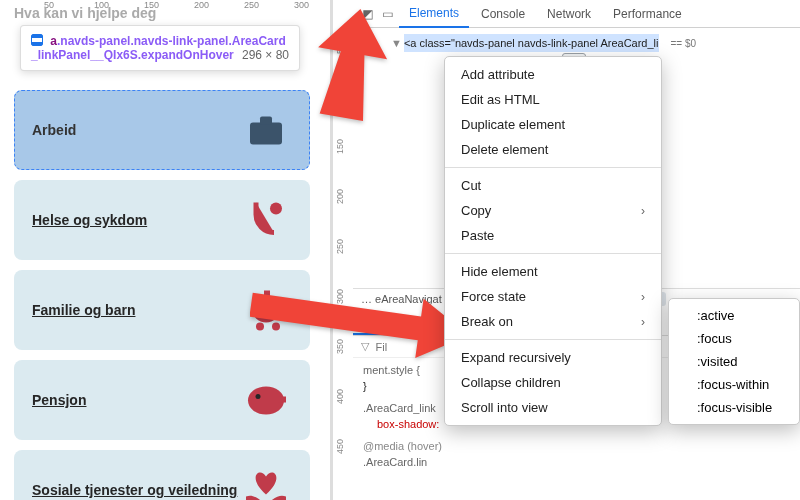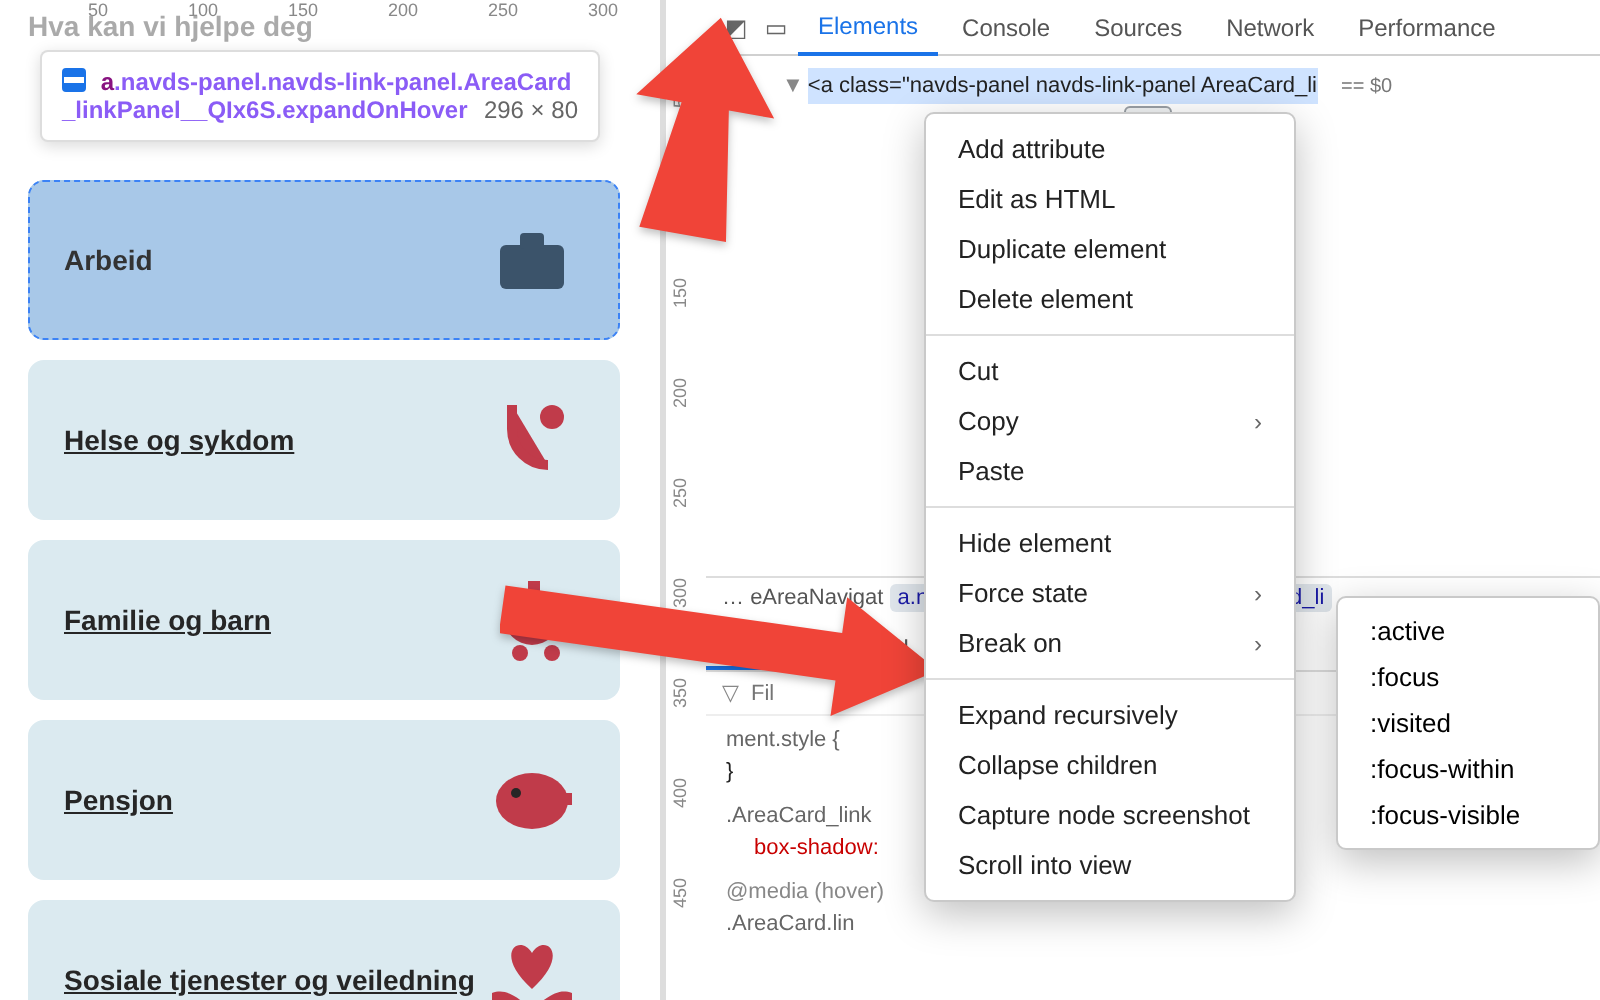--- a/index.html
+++ b/index.html
@@ -57,28 +57,28 @@
   .styles-tabs .stab { padding:5px 10px; cursor:pointer;}
   .styles-tabs .stab.active { border-bottom:2px solid #1a73e8; color:#1a73e8;}
   .filter { display:flex; align-items:center; gap:6px; padding:4px 8px; border-bottom:1px solid #eee; font-size:11px; color:#888;}
   .styles-body { font-family: Menlo, Consolas, monospace; font-size:11px; padding: 4px 10px; color:#222; line-height:16px;}
   .sel2 { color:#666; }
   .prop { color:#c80000; margin-left:14px;}
   .brace { color:#222; }
   .grey { color:#888; }
 
   
-  .ctx { position:absolute; left:462px; top:56px; width:186px; background:#fff; border:1px solid #c9c9c9; border-radius:5px; box-shadow:0 6px 20px rgba(0,0,0,.25); padding:5px 0; font-size:13px; color:#222; z-index:50;}
+  .ctx { position:absolute; left:444px; top:56px; width:218px; background:#fff; border:1px solid #c9c9c9; border-radius:5px; box-shadow:0 6px 20px rgba(0,0,0,.25); padding:5px 0; font-size:13px; color:#222; z-index:50;}
   .ctx .mi { padding:5px 16px; cursor:default; display:flex; justify-content:space-between; align-items:center;}
   .ctx hr { border:none; border-top:1px solid #ddd; margin:5px 0;}
   .ctx .sub { color:#666; font-size:12px;}
 
   
   .submenu { position:absolute; left:668px; top:298px; width:132px; background:#fff; border:1px solid #c9c9c9; border-radius:5px; box-shadow:0 6px 20px rgba(0,0,0,.25); padding:5px 0; font-size:13px; z-index:60;}
-  .submenu .mi { padding:4px 10px 4px 16px; position:relative; cursor:default;}
+  .submenu .mi { padding:4px 10px 4px 28px; position:relative; cursor:default;}
   .submenu .mi.checked::before { content:"✓"; position:absolute; left:8px; }
 
   
   .arrow { position:absolute; z-index:40; }
   .arrow svg { filter: drop-shadow(0 2px 2px rgba(0,0,0,.25)); }
 
 </style>
 </head>
 <body>
 
@@ -153,21 +153,20 @@
   <span style="top:404px">400</span>
   <span style="top:454px">450</span>
 </div>
 
 <div class="dt">
   <div class="dt-tabs">
     <span class="ticon">◩</span>
     <span class="ticon">▭</span>
     <span class="tab active">Elements</span>
     <span class="tab">Console</span>
-    <span class="tab">Sources</span>
     <span class="tab">Network</span>
     <span class="tab">Performance</span>
   </div>
 
   <div class="dom">
     <div class="row"><span class="caret">▼</span><span class="hl">&lt;a class="navds-panel navds-link-panel AreaCard_li</span><span class="num0">== $0</span></div>
     <div class="row" style="padding-left:110px"><span>el__content"&gt;</span><span class="badge">flex</span></div>
     <div class="row" style="padding-left:120px"><span>leShort__A9dUc"&gt;</span></div>
     <div class="row" style="padding-left:120px"><span>-panel__title navds-he</span></div>
     <div class="row" style="padding-left:110px;margin-top:18px"><span>nics_graphics__nUu2R A</span></div>
@@ -216,21 +215,20 @@
       <span>Force state</span>
       <span class="sub">›</span>
     </div>
   <div class="mi">
       <span>Break on</span>
       <span class="sub">›</span>
     </div>
   <hr>
   <div class="mi">Expand recursively</div>
   <div class="mi">Collapse children</div>
-  <div class="mi">Capture node screenshot</div>
   <div class="mi">Scroll into view</div>
 </div>
 
 <div class="submenu">
   <div class="mi">:active</div>
   <div class="mi">:focus</div>
   <div class="mi">:visited</div>
   <div class="mi">:focus-within</div>
   <div class="mi">:focus-visible</div>
 </div>

